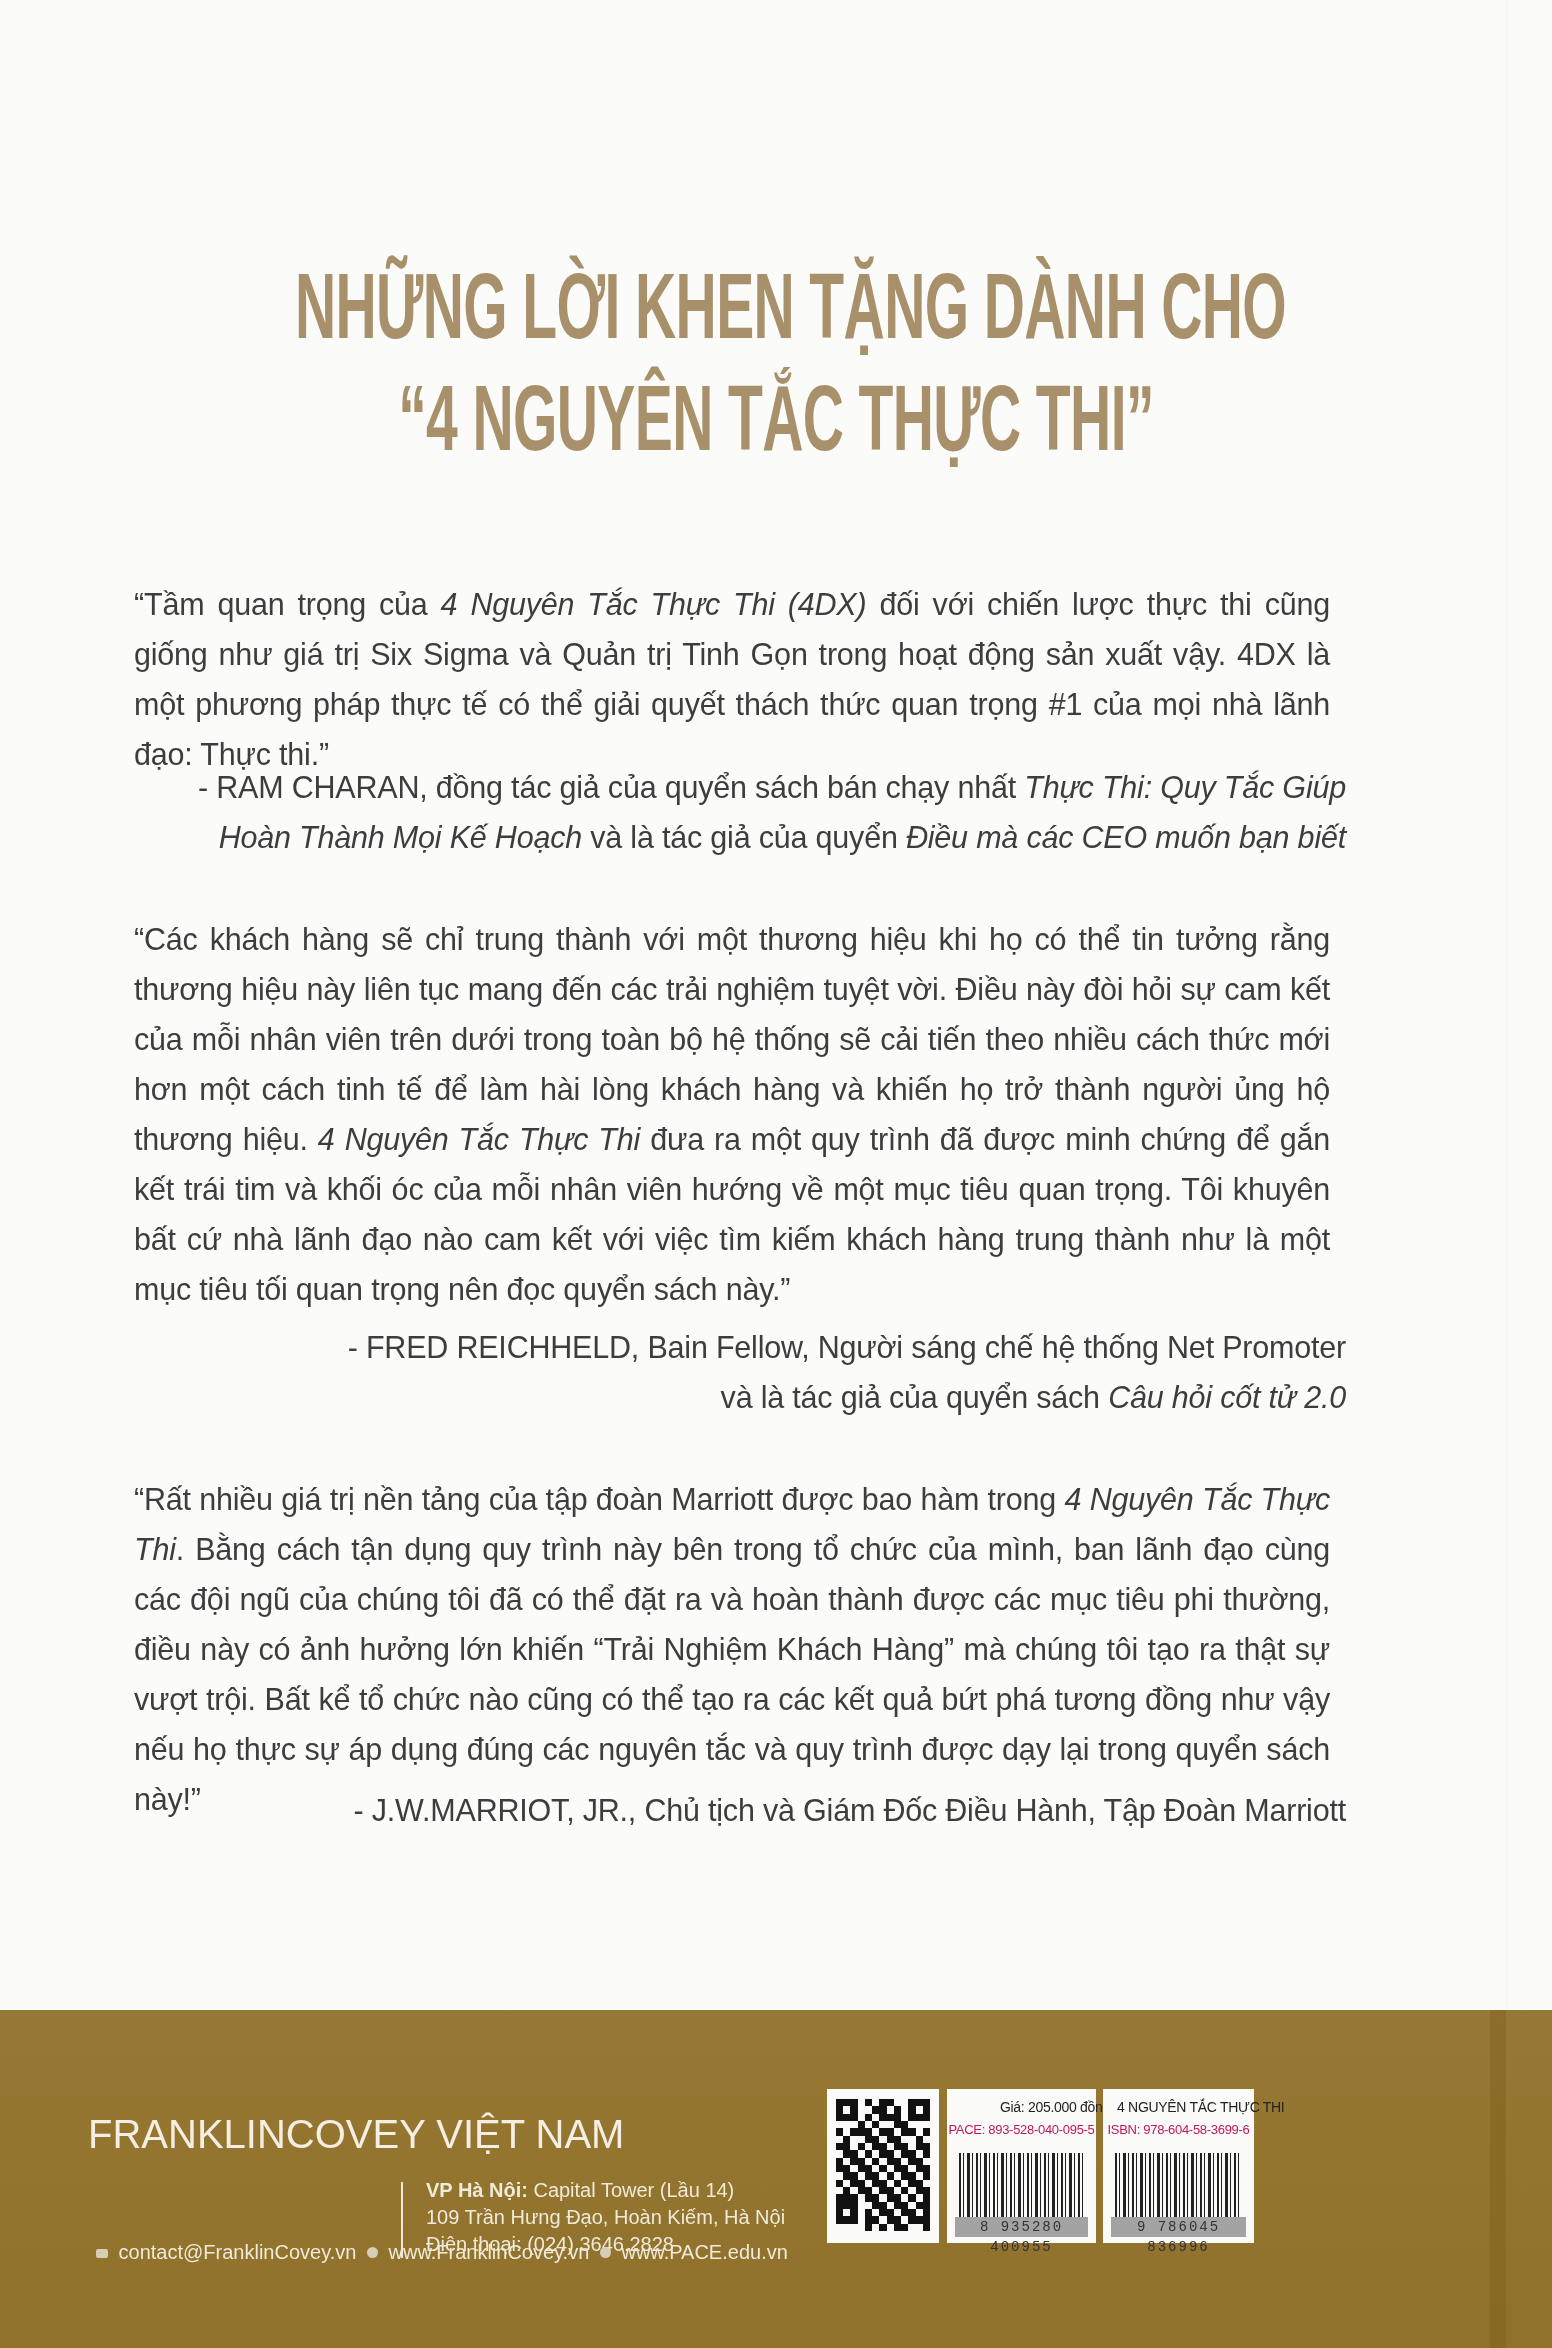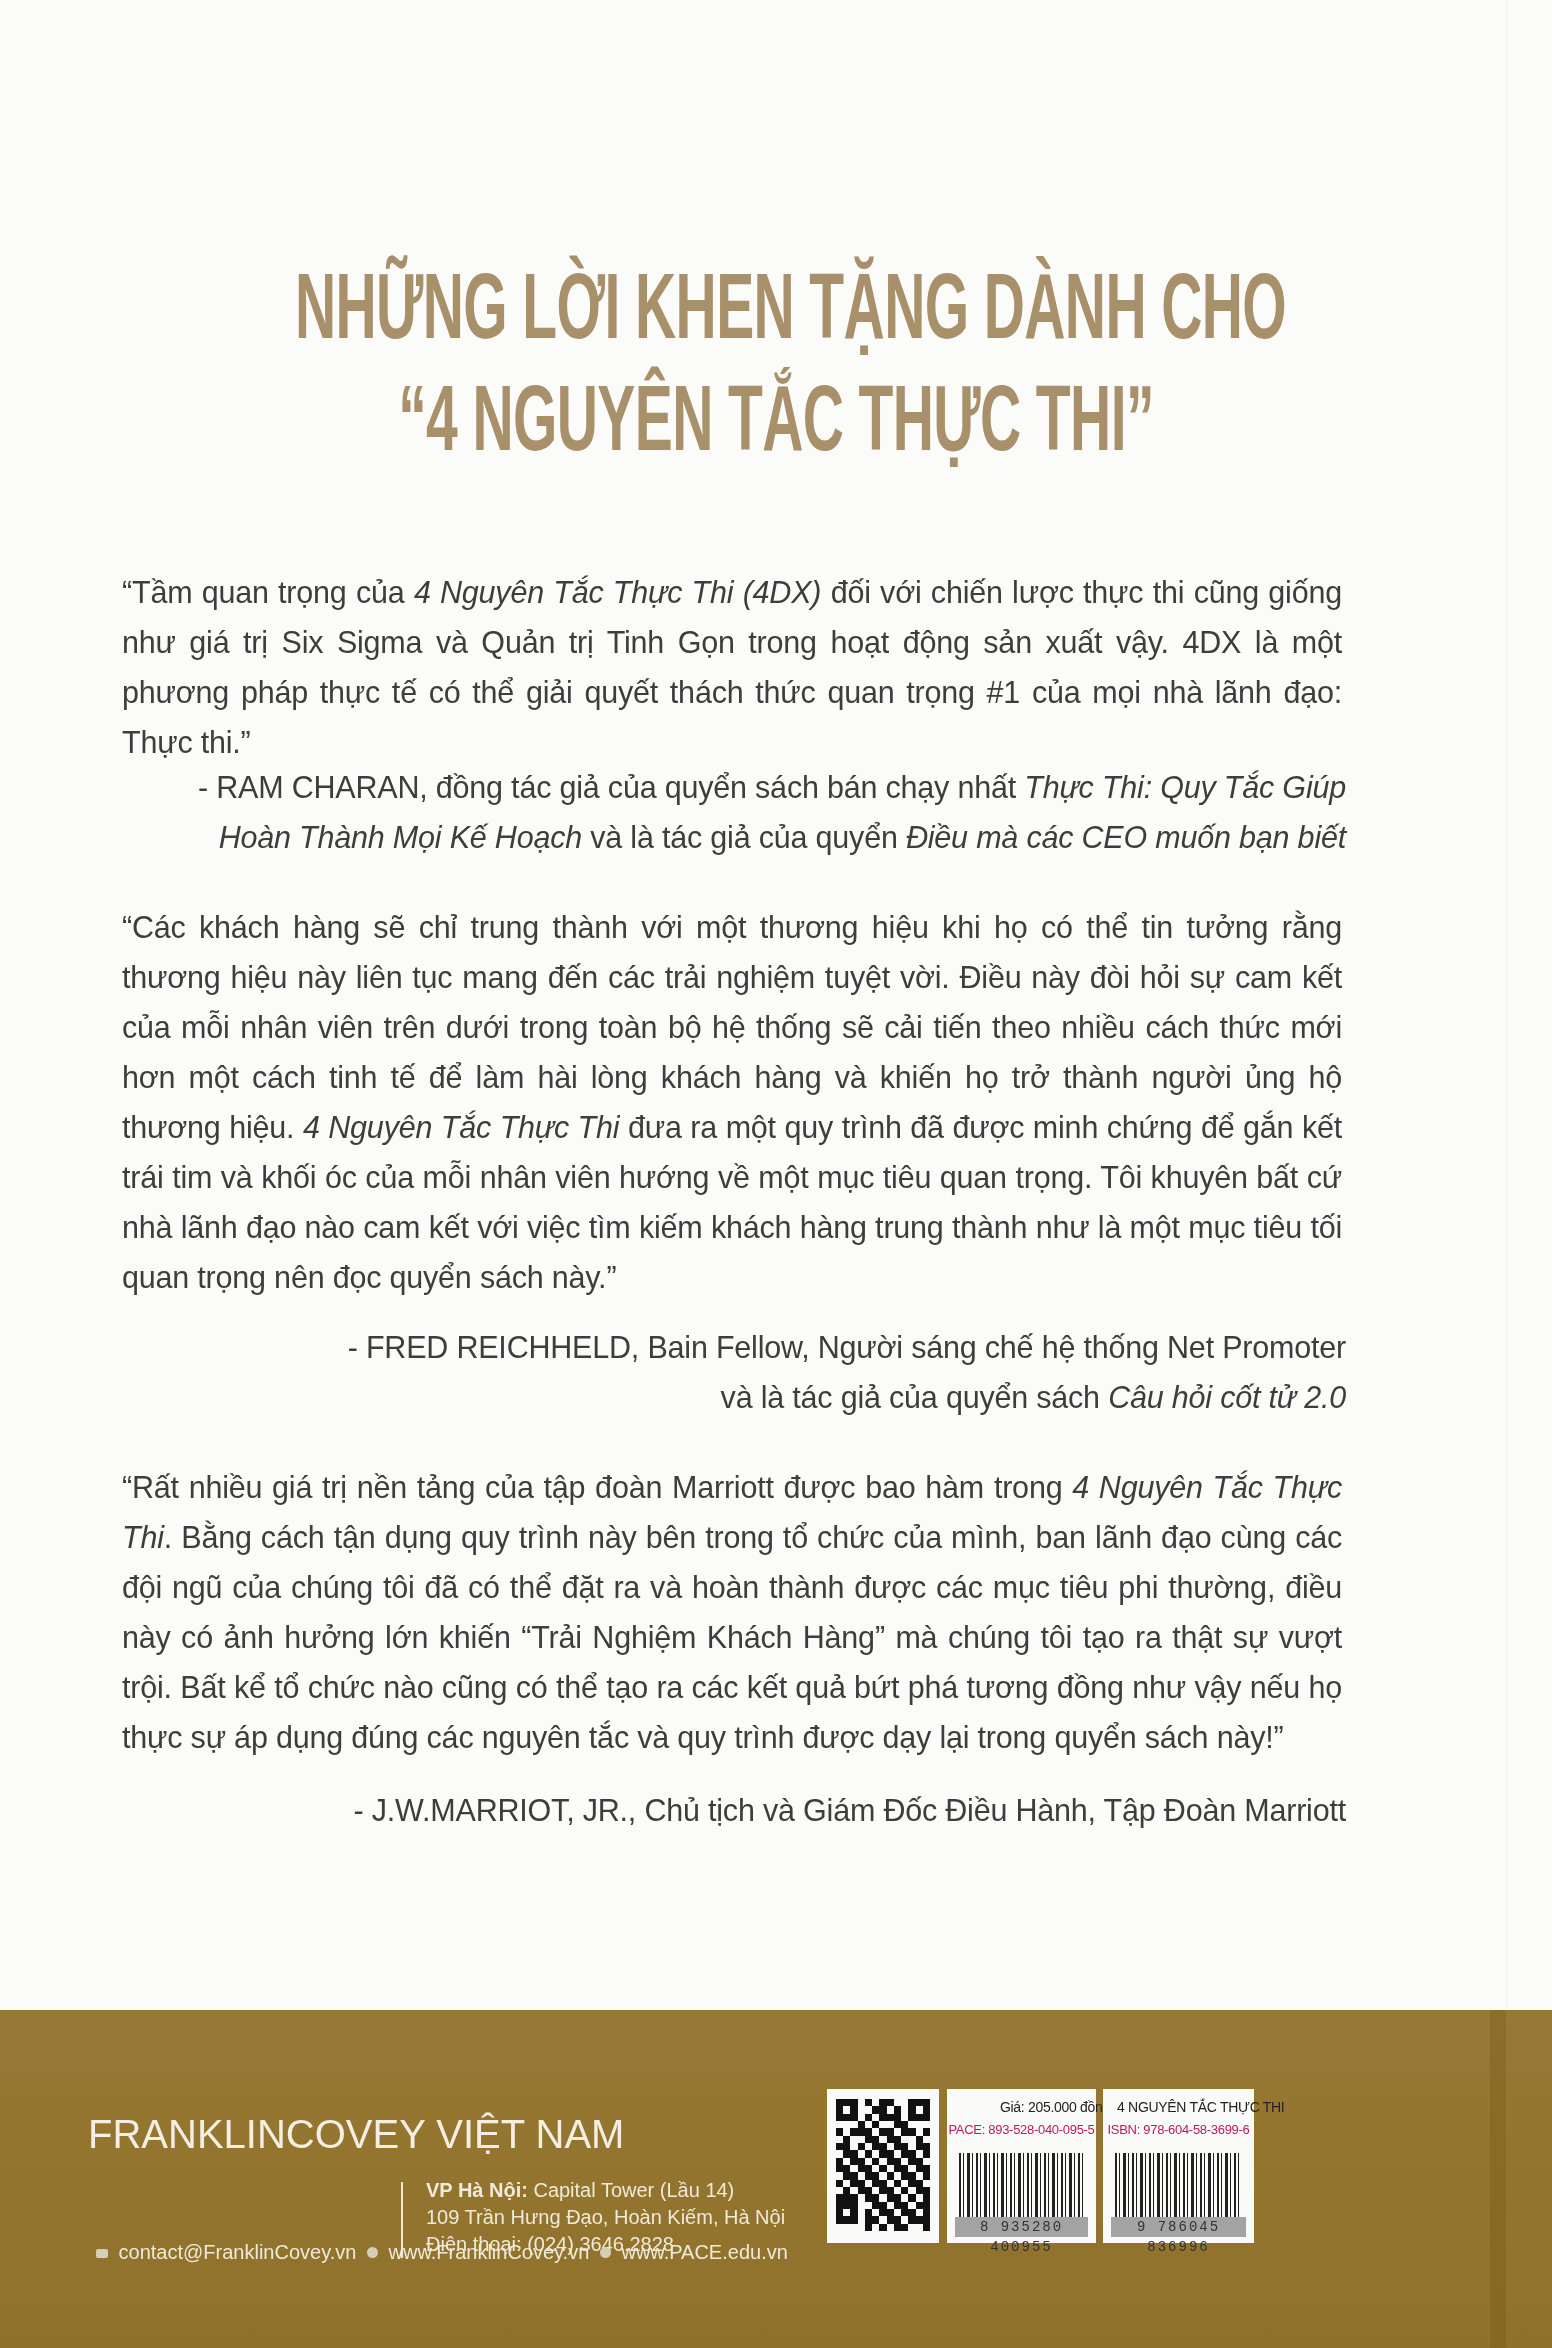--- a/index.html
+++ b/index.html
@@ -19,21 +19,21 @@
       font-family: "Liberation Sans", sans-serif; font-weight: bold;
       font-size: 92px; line-height: 112px; letter-spacing: -1px;
       transform: scaleX(0.62); transform-origin: center top;
     }
     .title div { white-space: nowrap; }
     .quote {
       position: absolute; left: 118px; width: 1228px;
       font-size: 30.5px; line-height: 50px; color: #3d3d3d;
       letter-spacing: -0.2px;
     }
-    .quote p { margin: 4px; text-align: justify; text-align-last: left; }
+    .quote p { margin: 16px; text-align: justify; text-align-last: left; }
     .attrib {
       position: absolute; right: 206px; text-align: right;
       font-size: 30.5px; line-height: 50px; color: #3d3d3d;
       letter-spacing: -0.2px;
     }
     em { font-style: italic; }
     .q1 { top: 563px; }
     .a1 { top: 762px; }
     .q2 { top: 898px; }
     .a2 { top: 1322px; }

